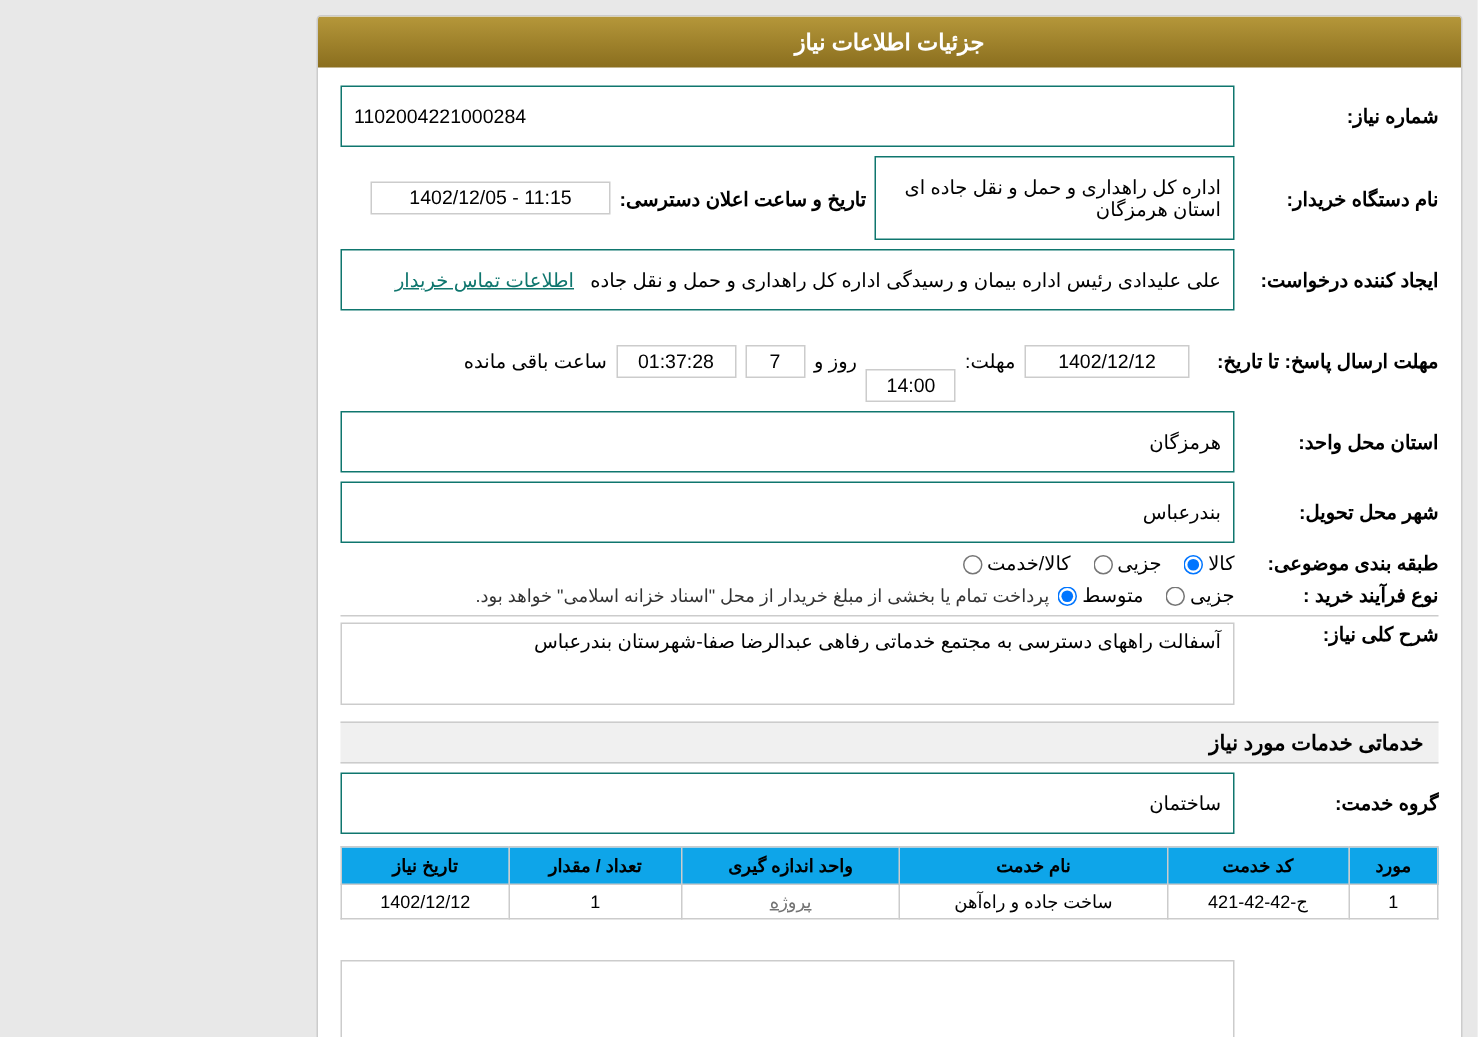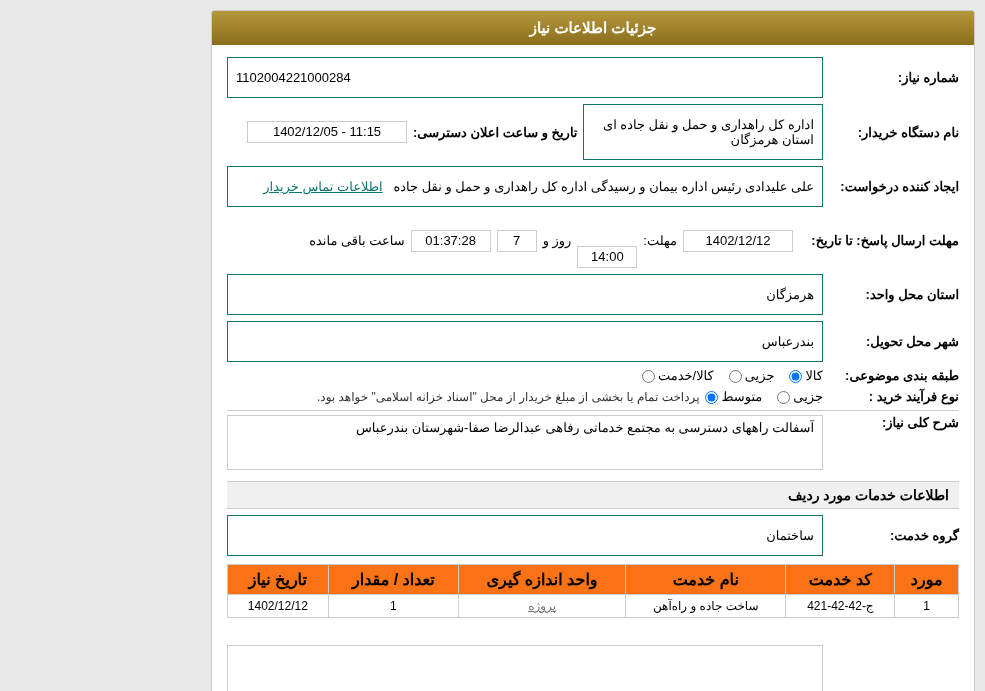--- a/index.html
+++ b/index.html
@@ -105,26 +105,26 @@
       resize: none;
       font-family: Tahoma, Arial, sans-serif;
       font-size: 13px;
     }
     .service-table {
       width: 100%;
       border-collapse: collapse;
       margin-top: 8px;
     }
     .service-table th {
-      background: #f97316;
+      background: #0ea5e9;
       border: 1px solid #ccc;
       padding: 5px 8px;
       text-align: center;
       font-weight: bold;
-      font-size: 16px;
+      font-size: 12px;
       margin-left: 21px;
     }
     .service-table td {
       border: 1px solid #ccc;
       padding: 4px 8px;
       text-align: center;
       font-size: 12px;
     }
     .service-table td.link-blue {
       color: #737373;
@@ -251,21 +251,21 @@
 
       <hr class="divider">
 
       <div class="info-row" style="align-items:flex-start;">
         <span class="label">شرح کلی نیاز:</span>
         <div style="flex:1; position:relative;">
           <textarea class="textarea-box" readonly="" style="min-height: 55px;">آسفالت راههای دسترسی به مجتمع خدماتی رفاهی عبدالرضا صفا-شهرستان بندرعباس</textarea>
         </div>
       </div>
 
-      <div class="section-title">اطلاعات خدمات مورد ردیف</div>
+      <div class="section-title">خدماتی خدمات مورد نیاز</div>
 
       <div class="info-row">
         <span class="label">گروه خدمت:</span>
         <div class="value-box">ساختمان</div>
       </div>
 
       <table class="service-table">
         <thead>
           <tr>
             <th>مورد</th>

